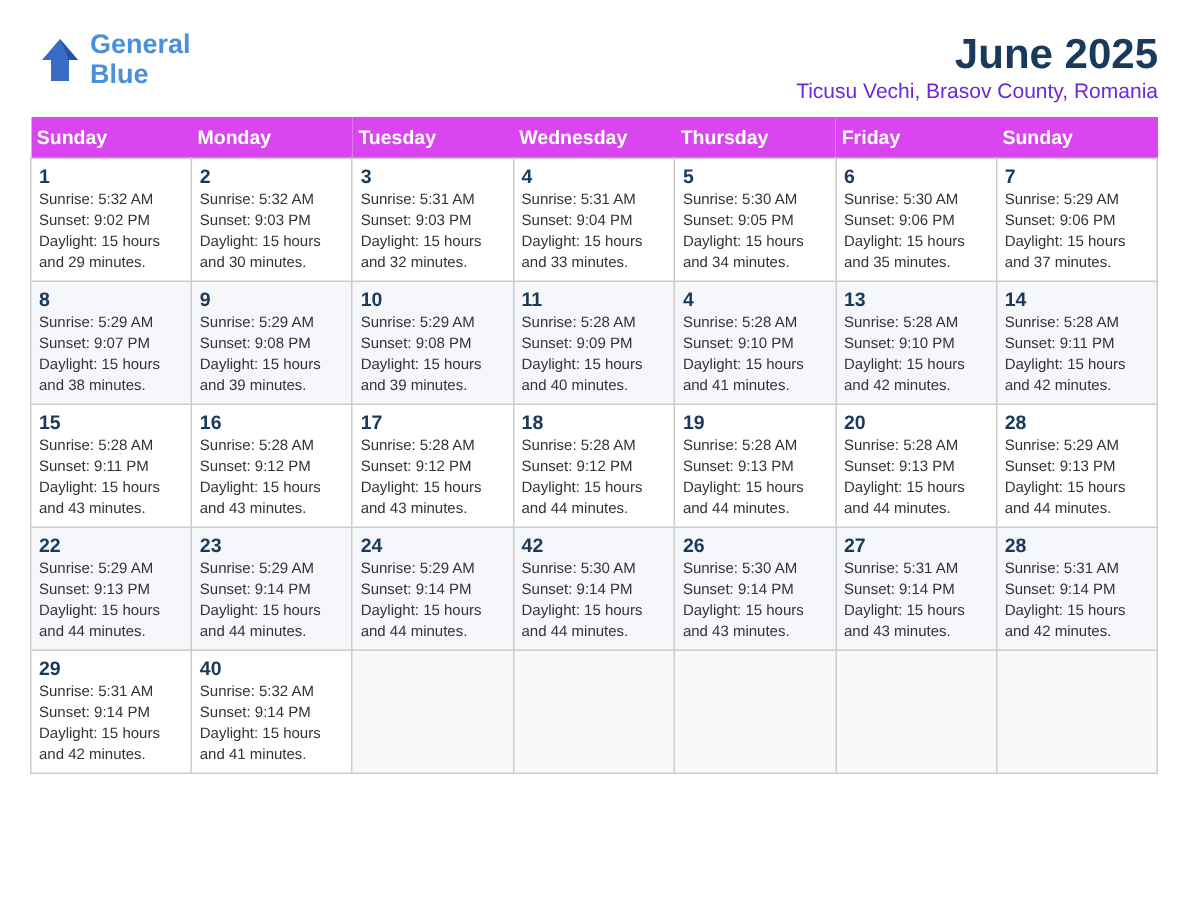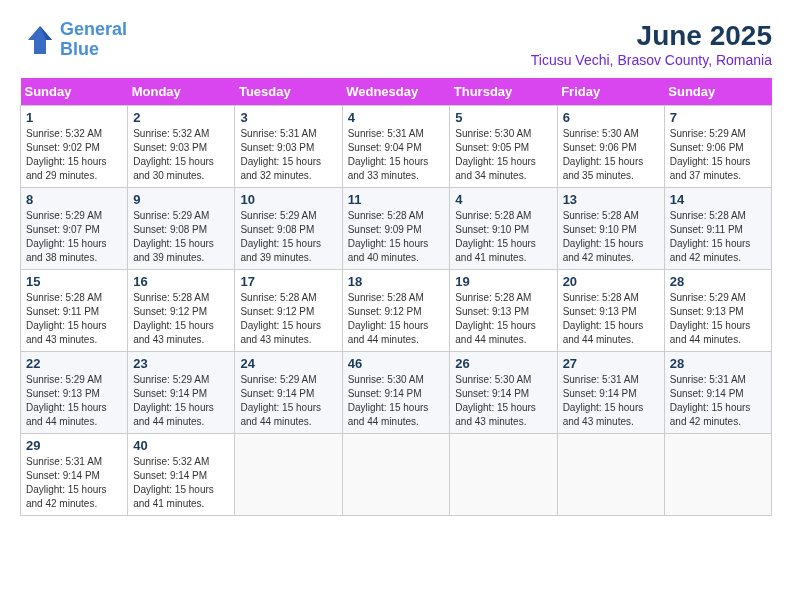--- a/index.html
+++ b/index.html
@@ -218,21 +218,21 @@
       </td>
         <td>
         <span class="day-num">23</span>
         <span class="day-info">Sunrise: 5:29 AM<br>Sunset: 9:14 PM<br>Daylight: 15 hours and 44 minutes.</span>
       </td>
         <td>
         <span class="day-num">24</span>
         <span class="day-info">Sunrise: 5:29 AM<br>Sunset: 9:14 PM<br>Daylight: 15 hours and 44 minutes.</span>
       </td>
         <td>
-        <span class="day-num">46</span>
+        <span class="day-num">42</span>
         <span class="day-info">Sunrise: 5:30 AM<br>Sunset: 9:14 PM<br>Daylight: 15 hours and 44 minutes.</span>
       </td>
         <td>
         <span class="day-num">26</span>
         <span class="day-info">Sunrise: 5:30 AM<br>Sunset: 9:14 PM<br>Daylight: 15 hours and 43 minutes.</span>
       </td>
         <td>
         <span class="day-num">27</span>
         <span class="day-info">Sunrise: 5:31 AM<br>Sunset: 9:14 PM<br>Daylight: 15 hours and 43 minutes.</span>
       </td>

